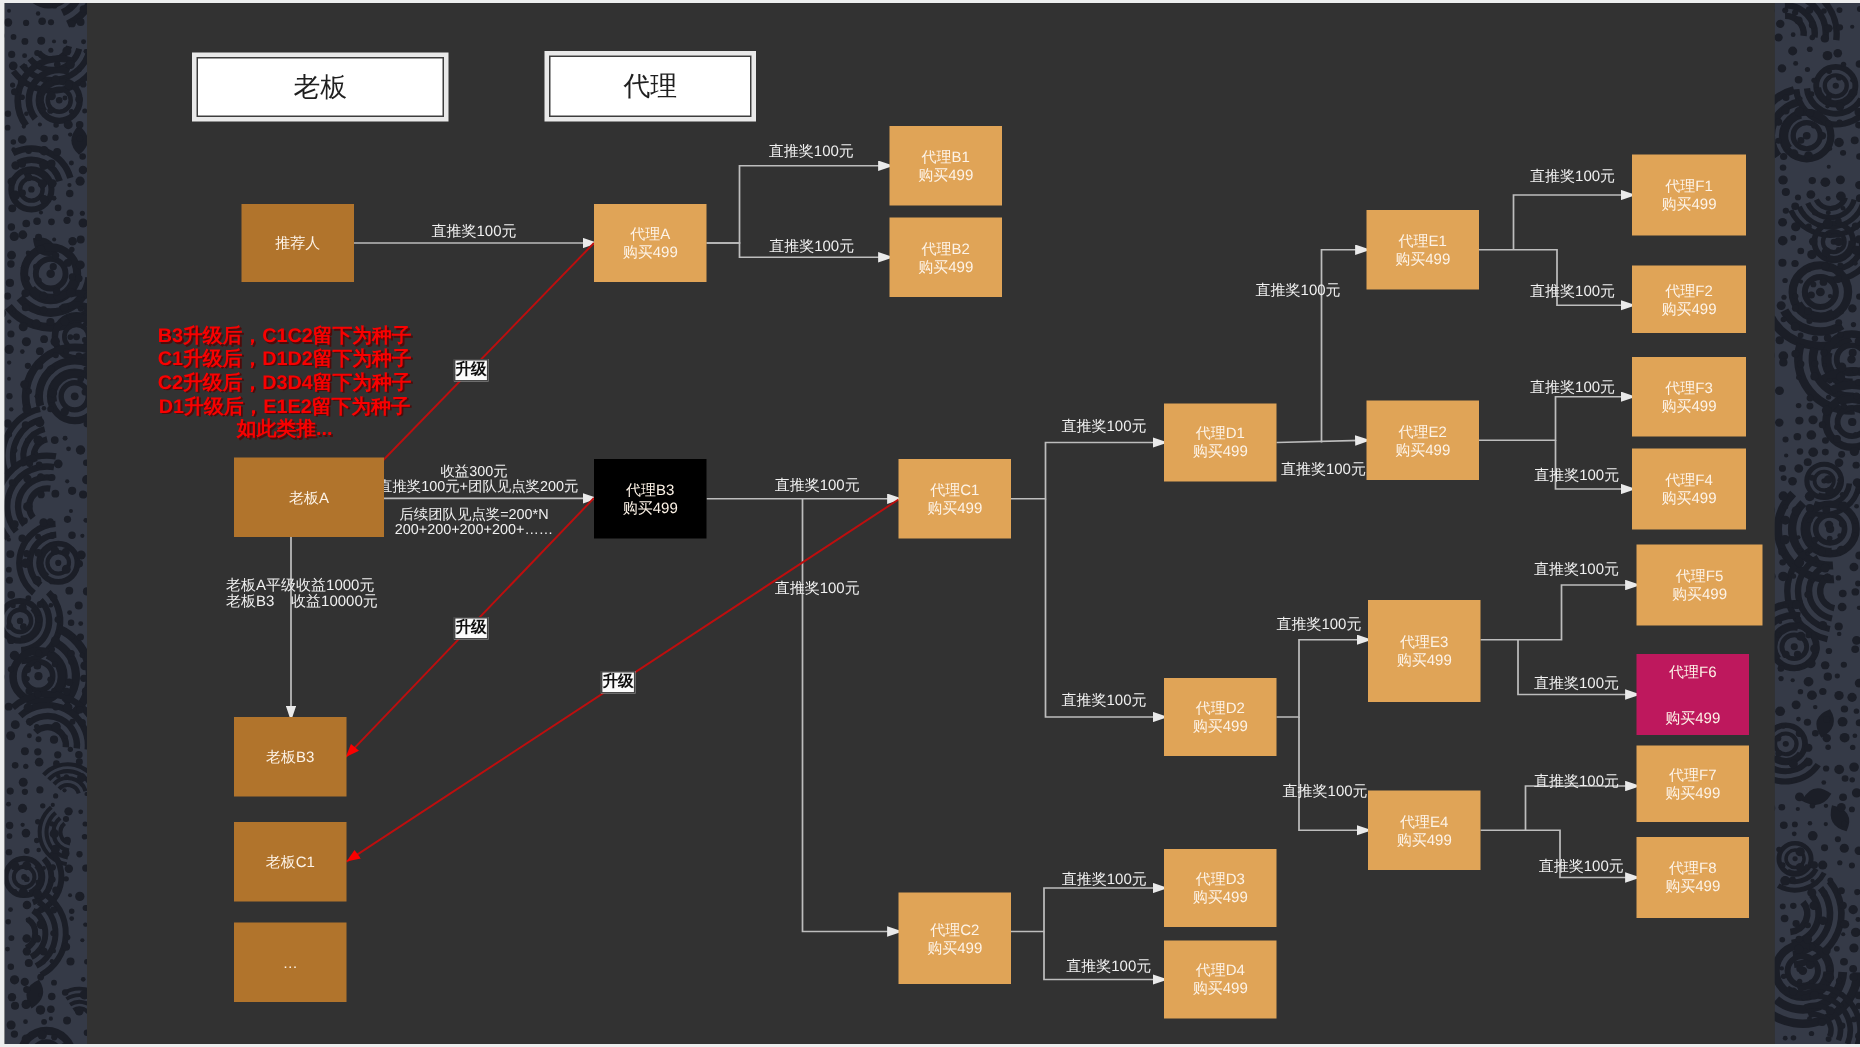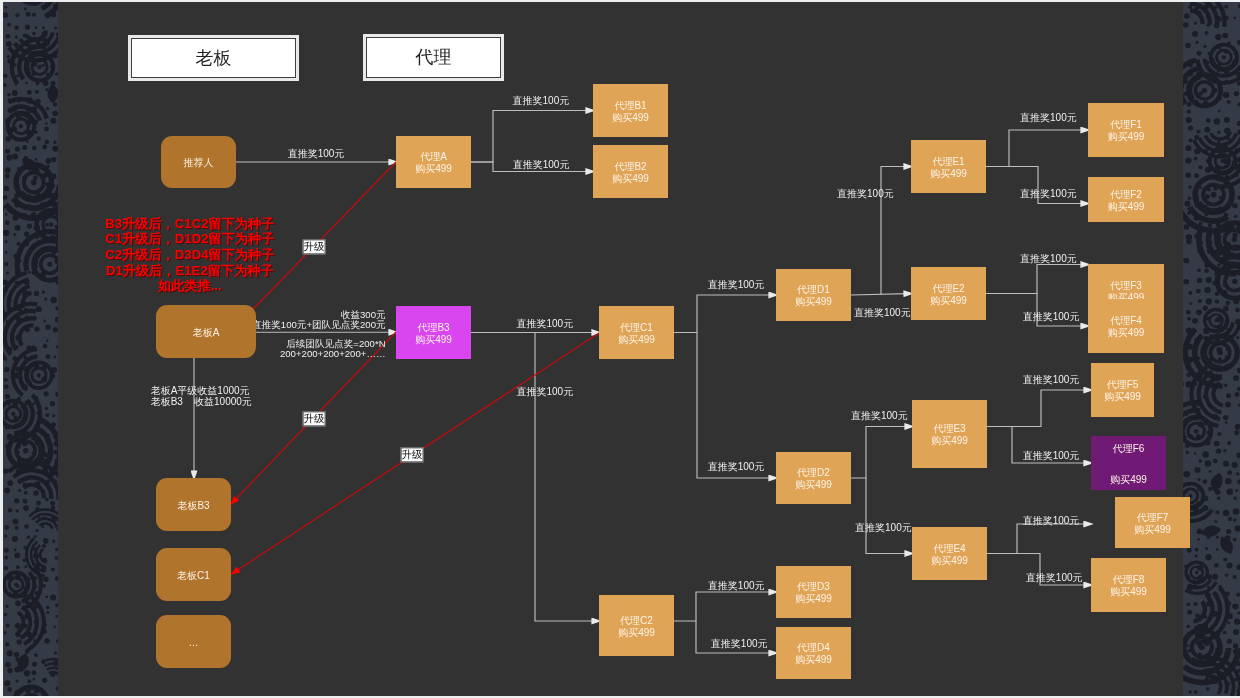--- a/index.html
+++ b/index.html
@@ -7,30 +7,30 @@
 #page{position:relative;width:1240px;height:698px;}
 #slide{position:absolute;left:3px;top:2px;width:1237px;height:694px;background:#323232;overflow:hidden;}
 #deco-left,#deco-right{position:absolute;top:0;height:694px;width:55px;overflow:hidden;}
 #deco-left{left:0;}
 #deco-right{left:1180px;width:57px;}
 #diagram{position:absolute;left:0;top:0;width:1240px;height:698px;}
 .hdr{position:absolute;background:#e9e9e9;display:flex;align-items:center;justify-content:center;}
 .hdr-in{position:absolute;left:3px;top:3px;right:3px;bottom:3px;border:1.3px solid #3d3d3d;background:#ffffff;display:flex;align-items:center;justify-content:center;}
 .hdr-t{font-size:17.9px;color:#1f1f1f;font-weight:400;line-height:1;position:relative;top:0.5px;}
 .node{position:absolute;display:flex;flex-direction:column;align-items:center;justify-content:center;color:#fdf3e7;line-height:11.8px;box-sizing:border-box;}
-.node.dark{background:#b1742c;border-radius:11px;}
+.node.dark{background:#b1742c;}
 .node.light{background:#e0a457;}
 .node span{display:block;font-size:10px;white-space:nowrap;position:relative;top:1.2px;}
 .node.one span{font-size:10px;}
 #rednote{position:absolute;transform:translateX(-50%);text-align:center;color:#f90000;font-weight:bold;font-size:13.2px;line-height:15.7px;white-space:nowrap;text-shadow:1.2px 1.2px 0.4px rgba(80,10,10,0.95);}
-#incnote{position:absolute;transform:translateX(-50%);text-align:right;color:#f0f0f0;font-size:9.6px;line-height:10.8px;white-space:nowrap;}
+#incnote{position:absolute;transform:translateX(-50%);text-align:center;color:#f0f0f0;font-size:9.6px;line-height:10.8px;white-space:nowrap;}
 #incnote .l3{margin-top:7.6px;}
 
 #bossnote{position:absolute;color:#f0f0f0;font-size:10px;line-height:11px;white-space:pre;}
-.upg{position:absolute;transform:translate(-50%,-50%);background:#fbfbfb;color:#111;font-size:10.4px;line-height:13.3px;padding:0 0;border:0.6px solid #444;white-space:nowrap;}
+.upg{position:absolute;transform:translate(-50%,-50%);background:#fbfbfb;color:#111;font-size:10.4px;line-height:13.3px;padding:0 0;border:0.6px solid #444;white-space:nowrap;font-weight:bold;}
 </style>
 </head>
 <body>
 
 <div id="page">
 
   <div id="slide" style="background: rgb(50, 50, 50);">
     <div id="deco-left"><svg width="100%" height="694" viewBox="0 0 55 694" preserveAspectRatio="none">
           <rect x="0" y="0" width="55" height="694" fill="#353a47"></rect>
           <g>
@@ -1402,21 +1402,21 @@
         <span>代理B1</span>
         <span>购买499</span>
       </div>
       <div class="node light" style="left: 593px; top: 145px; width: 75px; height: 53px; background: rgb(224, 164, 87); color: rgb(253, 243, 231);">
         <span>代理B2</span>
         <span>购买499</span>
       </div>
       <div class="node dark one" style="left: 156px; top: 305px; width: 100px; height: 53px; background: rgb(177, 116, 44); color: rgb(253, 243, 231);">
         <span>老板A</span>
       </div>
-      <div class="node light" style="left: 396px; top: 306px; width: 75px; height: 53px; background: #d946ef; color: rgb(253, 243, 231);">
+      <div class="node light" style="left: 396px; top: 306px; width: 75px; height: 53px; background: #000000; color: rgb(253, 243, 231);">
         <span>代理B3</span>
         <span>购买499</span>
       </div>
       <div class="node dark one" style="left: 156px; top: 478px; width: 75px; height: 53px; background: rgb(177, 116, 44); color: rgb(253, 243, 231);">
         <span>老板B3</span>
       </div>
       <div class="node dark one" style="left: 156px; top: 548px; width: 75px; height: 53px; background: rgb(177, 116, 44); color: rgb(253, 243, 231);">
         <span>老板C1</span>
       </div>
       <div class="node dark one" style="left: 156px; top: 615px; width: 75px; height: 53px; background: rgb(177, 116, 44); color: rgb(253, 243, 231);">
@@ -1463,37 +1463,37 @@
         <span>购买499</span>
       </div>
       <div class="node light" style="left: 1088px; top: 103px; width: 76px; height: 54px; background: rgb(224, 164, 87); color: rgb(253, 243, 231);">
         <span>代理F1</span>
         <span>购买499</span>
       </div>
       <div class="node light" style="left: 1088px; top: 177px; width: 76px; height: 45px; background: rgb(224, 164, 87); color: rgb(253, 243, 231);">
         <span>代理F2</span>
         <span>购买499</span>
       </div>
-      <div class="node light" style="left: 1088px; top: 238px; width: 76px; height: 53px; background: rgb(224, 164, 87); color: rgb(253, 243, 231); margin-top: 26px;">
+      <div class="node light" style="left: 1088px; top: 238px; width: 76px; height: 53px; background: rgb(224, 164, 87); color: rgb(253, 243, 231);">
         <span>代理F3</span>
         <span>购买499</span>
       </div>
       <div class="node light" style="left: 1088px; top: 299px; width: 76px; height: 54px; background: rgb(224, 164, 87); color: rgb(253, 243, 231);">
         <span>代理F4</span>
         <span>购买499</span>
       </div>
-      <div class="node light" style="left: 1091px; top: 363px; width: 63px; height: 54px; background: rgb(224, 164, 87); color: rgb(253, 243, 231);">
+      <div class="node light" style="left: 1091px; top: 363px; width: 84px; height: 54px; background: rgb(224, 164, 87); color: rgb(253, 243, 231);">
         <span>代理F5</span>
         <span>购买499</span>
       </div>
-      <div class="node light" style="left: 1091px; top: 436px; width: 75px; height: 54px; background: #701a75; color: rgb(253, 243, 231); gap: 19px;">
+      <div class="node light" style="left: 1091px; top: 436px; width: 75px; height: 54px; background: #be185d; color: rgb(253, 243, 231); gap: 19px;">
         <span>代理F6</span>
         <span>购买499</span>
       </div>
-      <div class="node light" style="left: 1091px; top: 497px; width: 75px; height: 51px; background: rgb(224, 164, 87); color: rgb(253, 243, 231); margin-left: 24px;">
+      <div class="node light" style="left: 1091px; top: 497px; width: 75px; height: 51px; background: rgb(224, 164, 87); color: rgb(253, 243, 231);">
         <span>代理F7</span>
         <span>购买499</span>
       </div>
       <div class="node light" style="left: 1091px; top: 558px; width: 75px; height: 54px; background: rgb(224, 164, 87); color: rgb(253, 243, 231);">
         <span>代理F8</span>
         <span>购买499</span>
       </div>
       <div class="upg" style="left: 314px; top: 247px;">升级</div>
       <div class="upg" style="left: 314px; top: 419px;">升级</div>
       <div class="upg" style="left: 412px; top: 455px;">升级</div>

